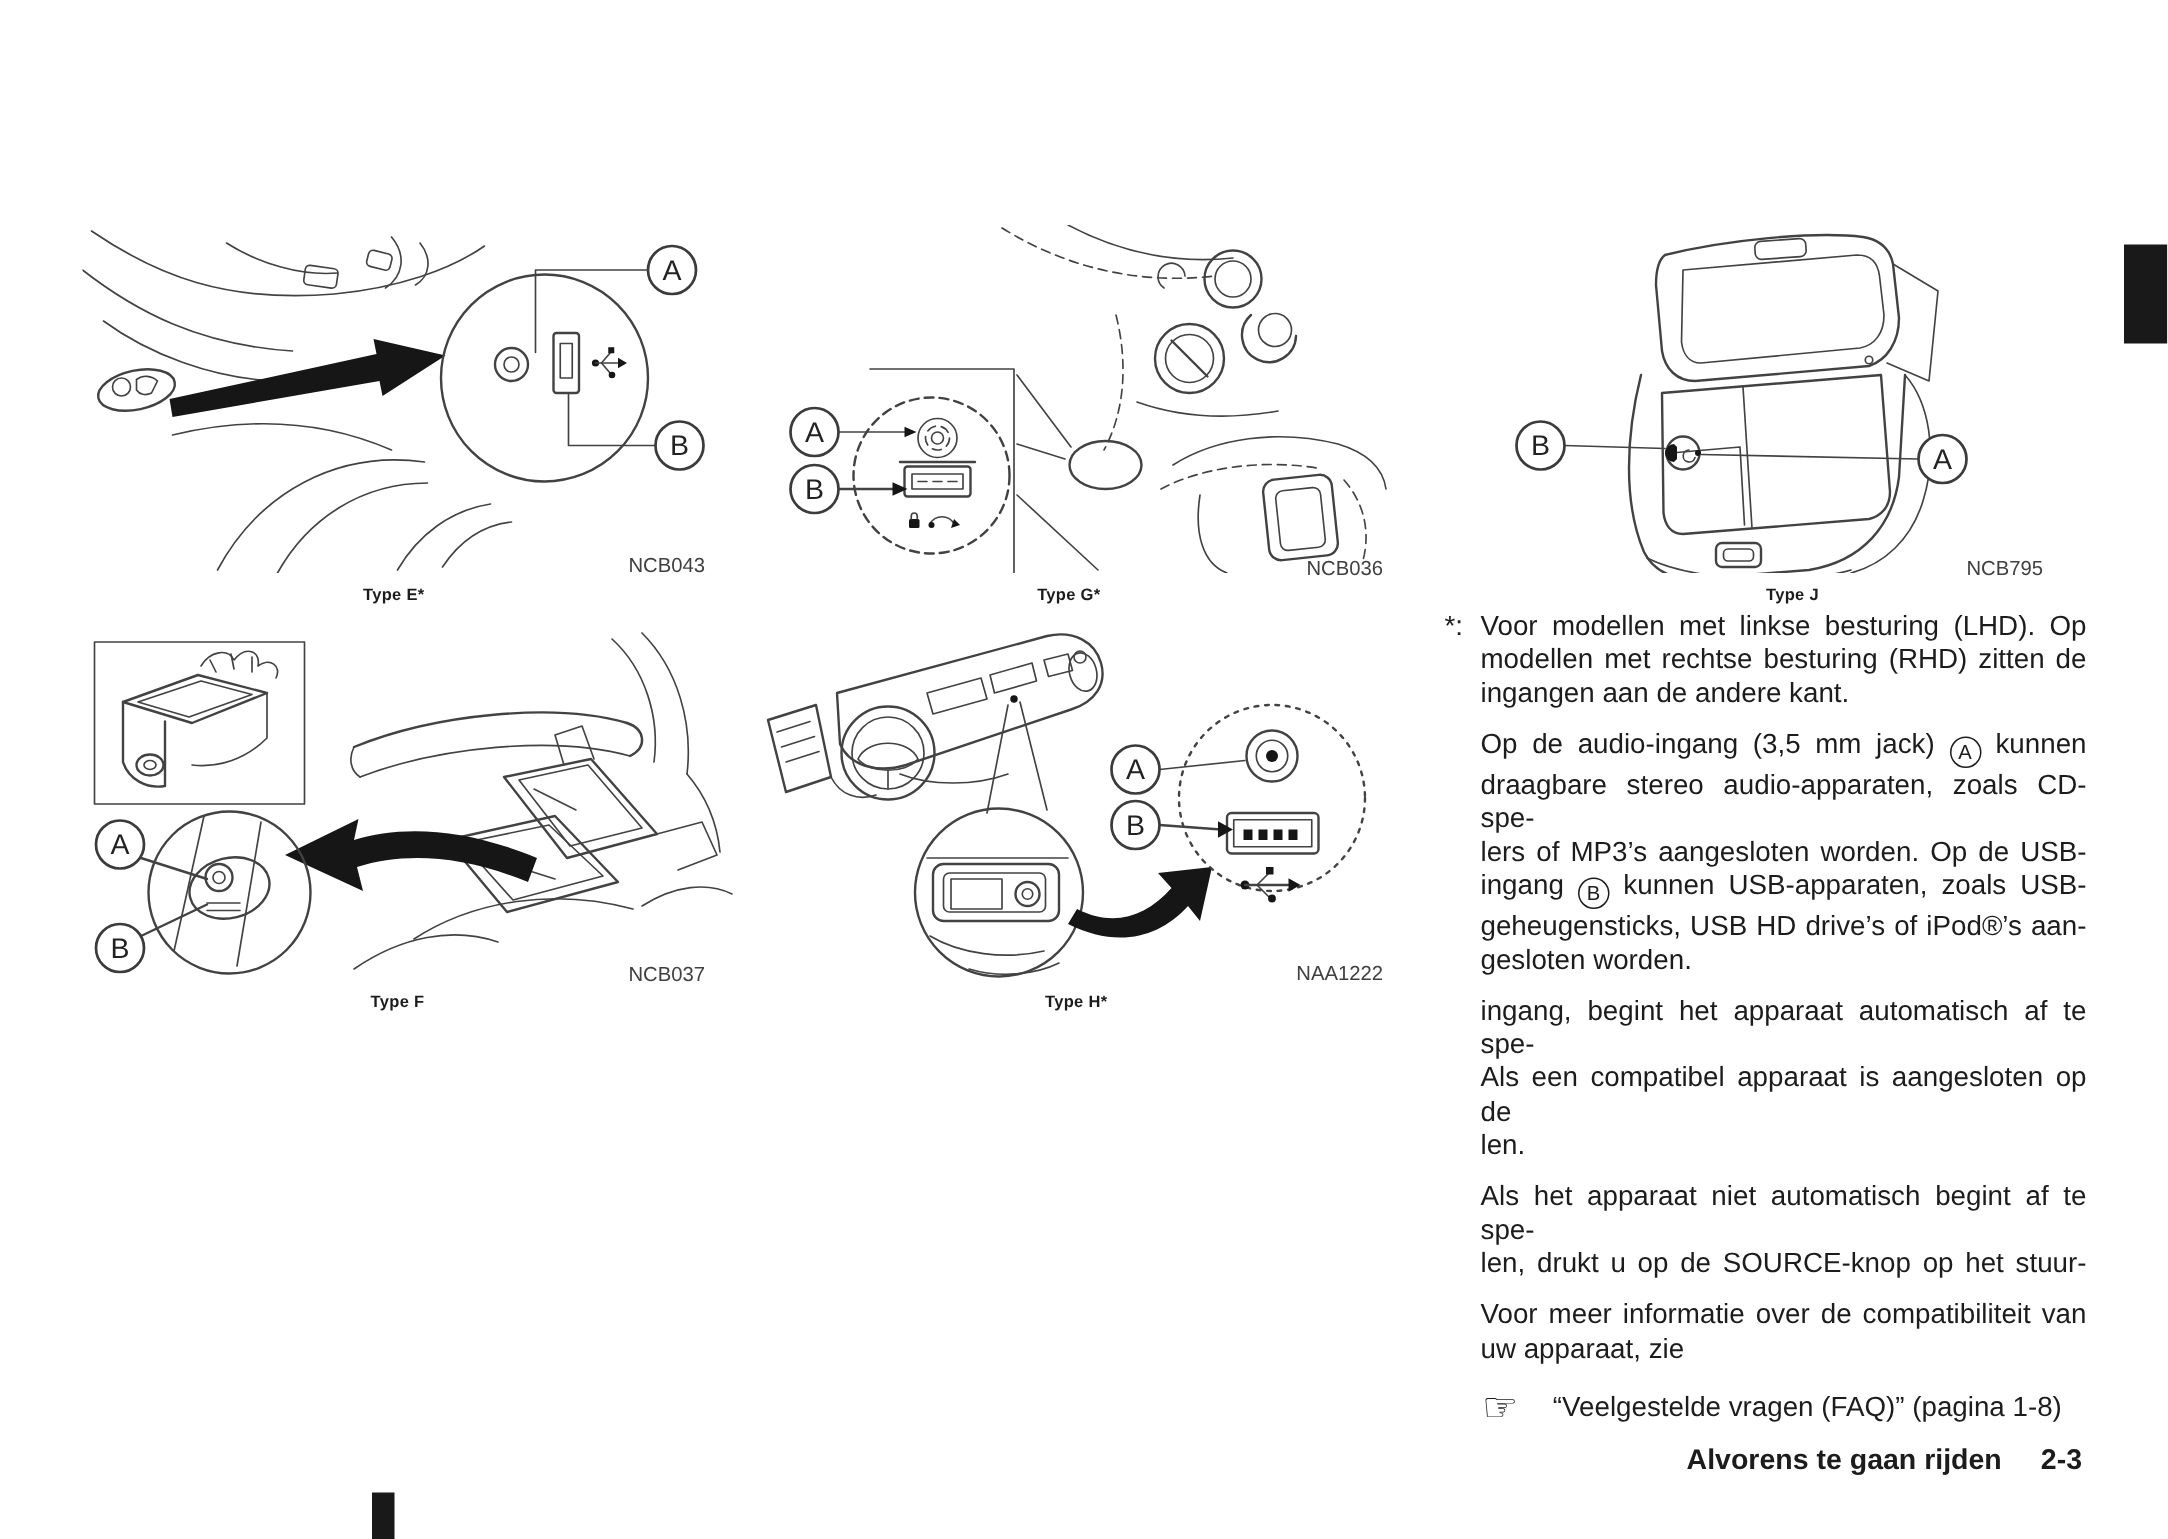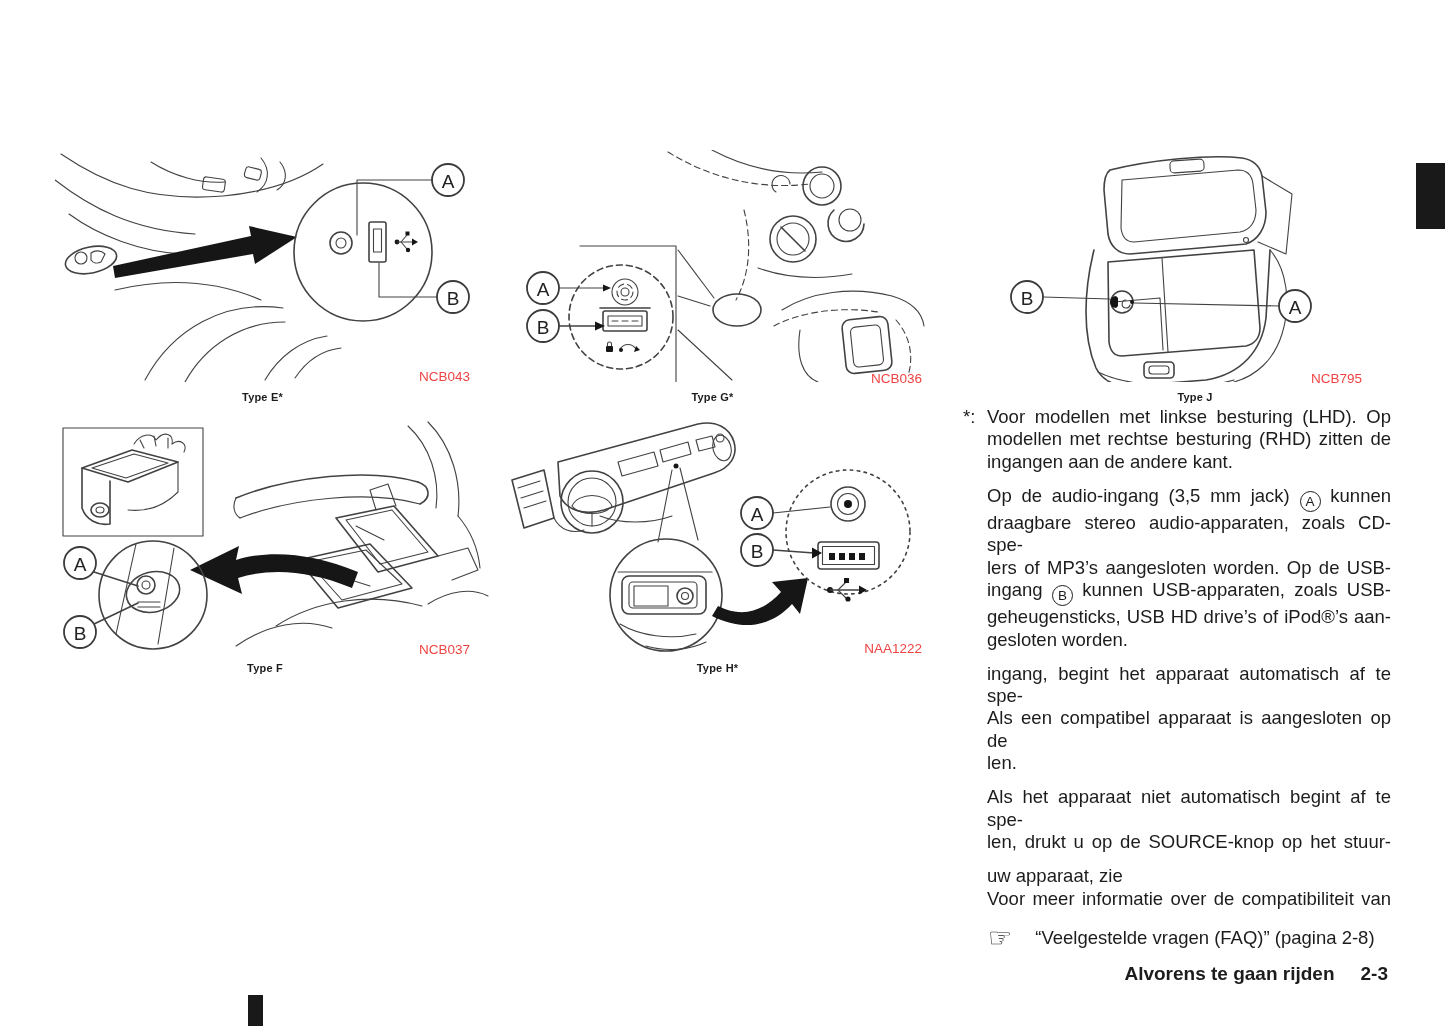--- a/index.html
+++ b/index.html
@@ -4,21 +4,21 @@
 <style>
   * { margin:0; padding:0; box-sizing:border-box; }
   html,body { background:#ffffff; }
   .page {
     position:relative; width:1445px; height:1026px; background:#ffffff;
     font-family:"Liberation Sans", sans-serif; color:#1c1c1c; overflow:hidden;
   }
   .fig { position:absolute; }
   .fig svg { display:block; }
   .fig .caption { text-align:center; font-weight:bold; font-size:11px; letter-spacing:.2px; color:#1c1c1c; }
-  .fig .code { position:absolute; font-size:13.5px; color:#ef4444; }
+  .fig .code { position:absolute; font-size:13.5px; color:#404040; }
   .textcol { position:absolute; left:963px; top:406px; width:428px; padding-left:24px;
              font-size:18.5px; line-height:22.3px; color:#1c1c1c; }
   .para { position:relative; margin-bottom:12px; }
   .marker { position:absolute; left:-24px; top:0; }
   .line { text-align:justify; text-align-last:justify; }
   .line.last { text-align-last:left; }
   .circ { display:inline-flex; align-items:center; justify-content:center;
           width:21px; height:21px; border:1.5px solid #1c1c1c; border-radius:50%;
           font-size:13.5px; line-height:1; vertical-align:-4px; }
   .ref { display:flex; align-items:flex-start; margin-top:17px; }
@@ -323,26 +323,26 @@
     <div class="para">
       <div class="line">ingang, begint het apparaat automatisch af te spe-</div>
       <div class="line">Als een compatibel apparaat is aangesloten op de</div>
       <div class="line last">len.</div>
     </div>
     <div class="para">
       <div class="line">Als het apparaat niet automatisch begint af te spe-</div>
       <div class="line">len, drukt u op de SOURCE-knop op het stuur-</div>
     </div>
     <div class="para">
+      <div class="line">Voor meer informatie over de compatibiliteit van</div>
       <div class="line last">uw apparaat, zie</div>
-      <div class="line">Voor meer informatie over de compatibiliteit van</div>
     </div>
     <div class="ref">
       <span class="hand">☞</span>
-      <span class="reftext">“Veelgestelde vragen (FAQ)” (pagina 2-8)</span>
+      <span class="reftext">“Veelgestelde vragen (FAQ)” (pagina 1-8)</span>
     </div>
   </div>
 
   <div class="footer">
     <span>Alvorens te gaan rijden</span><span class="pagenum">2-3</span>
   </div>
 
   <div class="tab-mark"></div>
   <div class="print-mark"></div>
 </div>

